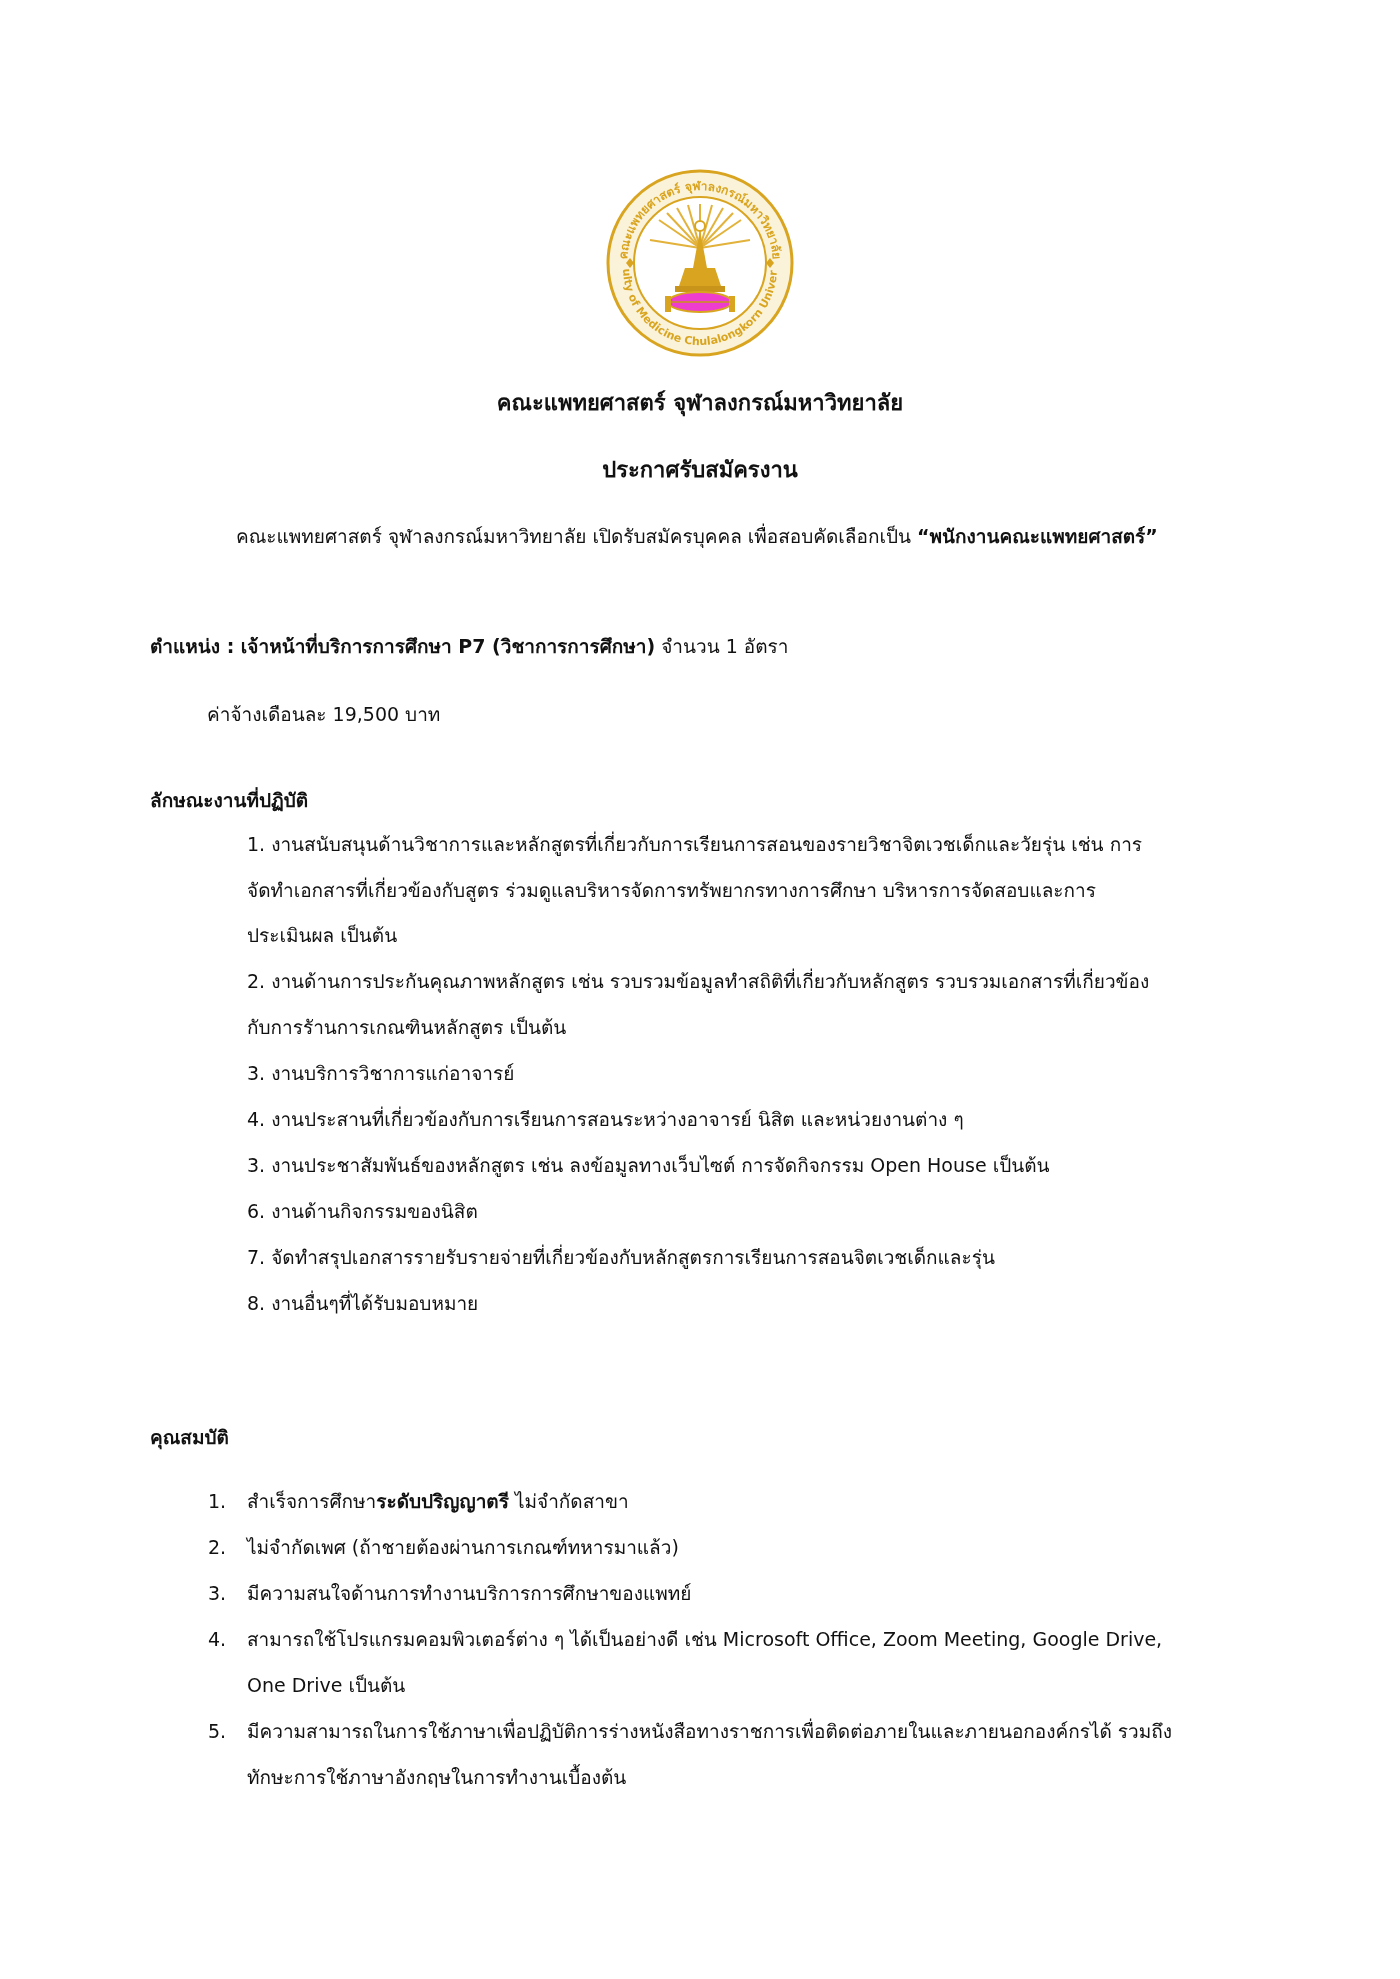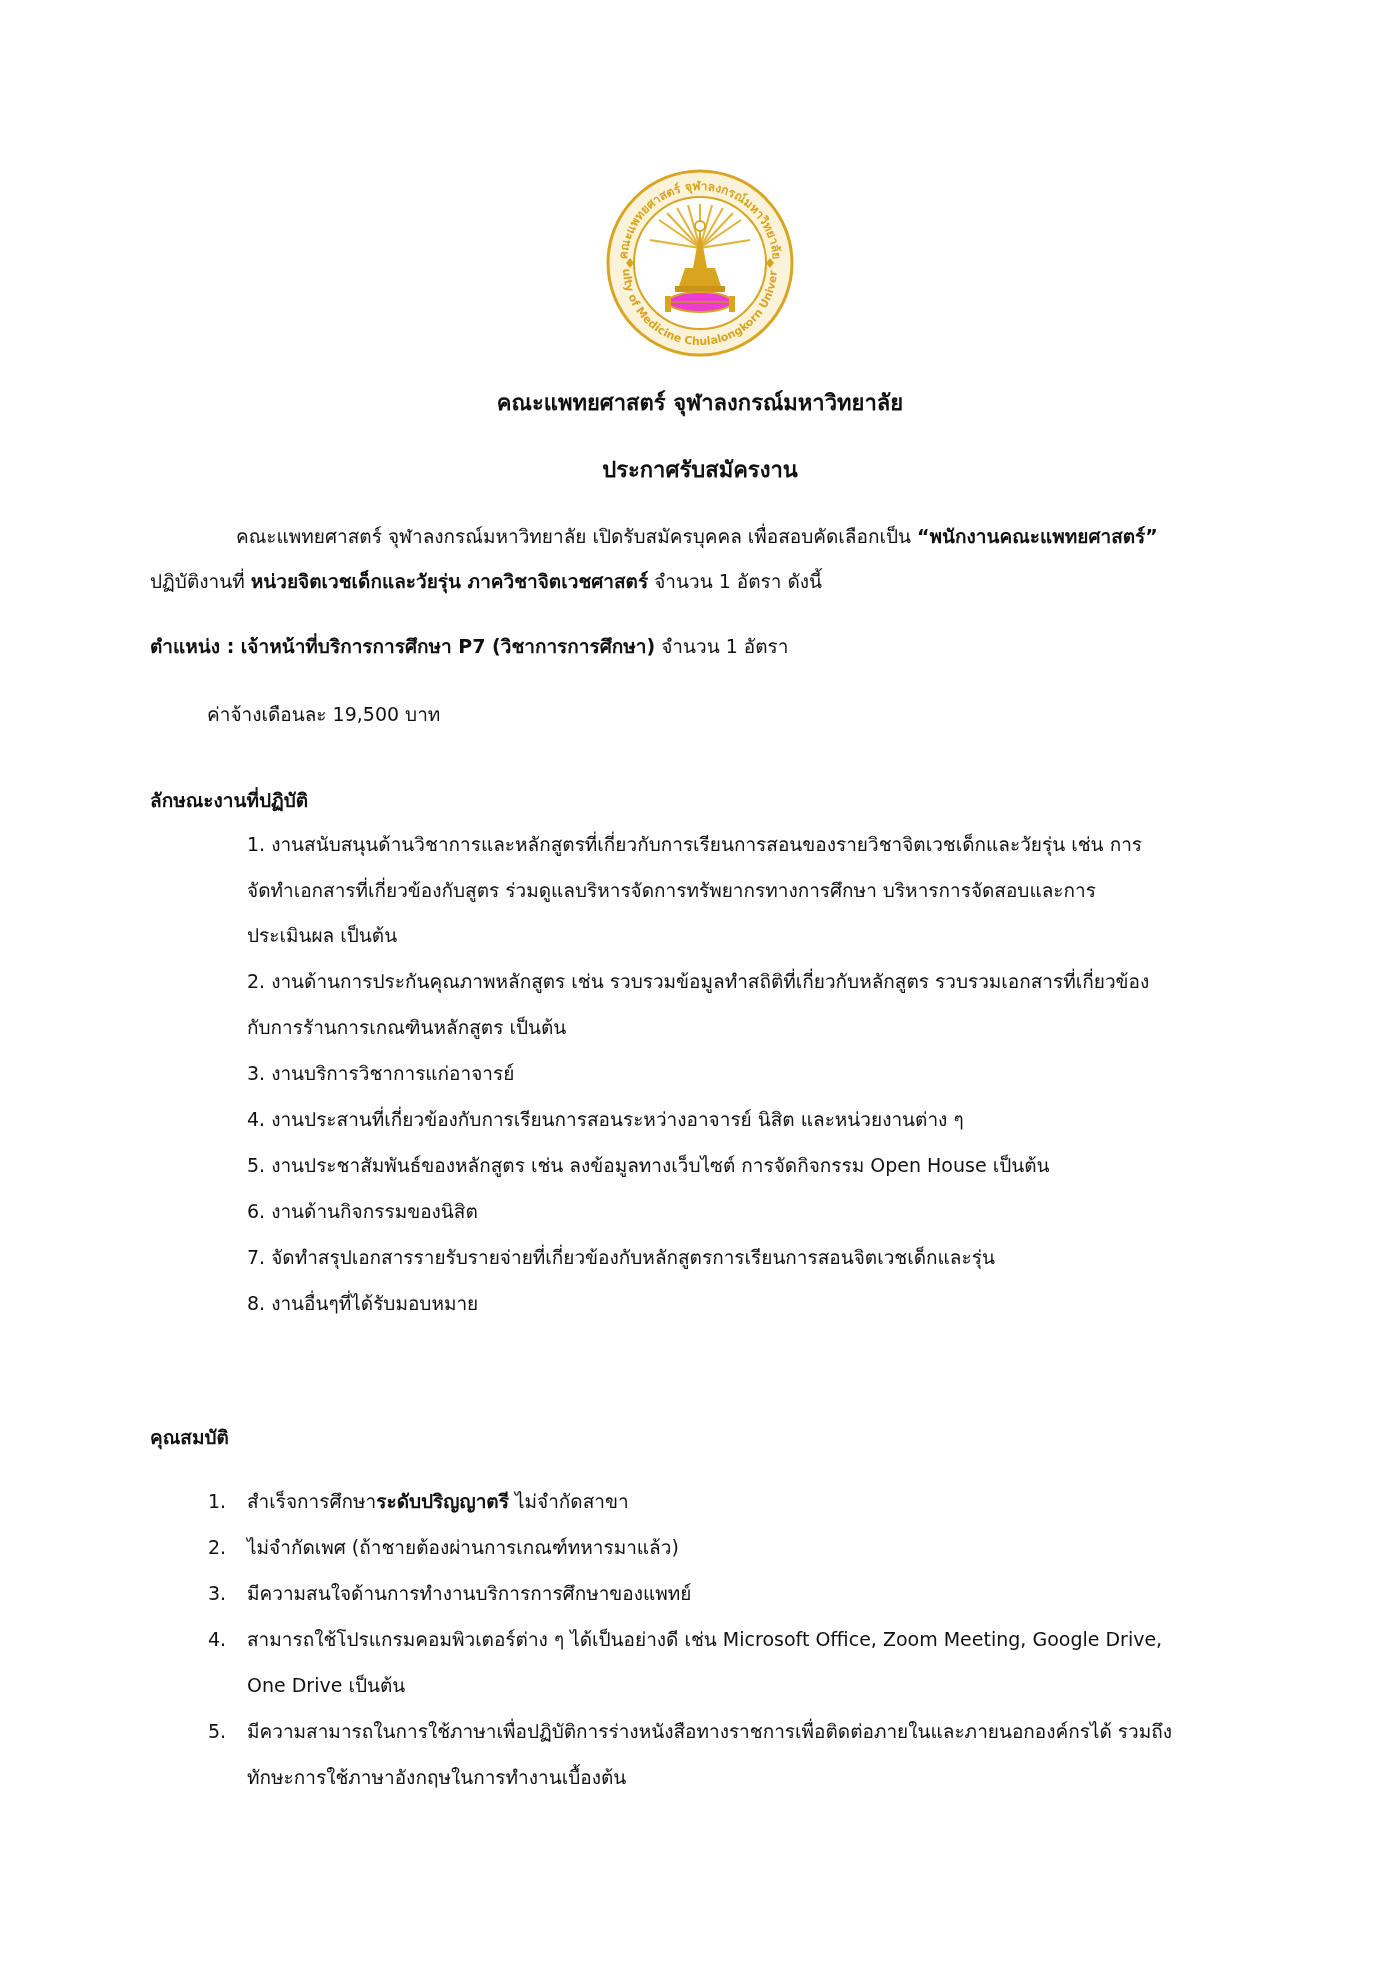--- a/index.html
+++ b/index.html
@@ -63,38 +63,35 @@
       <polygon points="165,90 169,95 165,100 161,95" fill="#d9a521"></polygon>
     </svg>
   </div>
 
   <div class="t center title" style="top:392px;">คณะแพทยศาสตร์ จุฬาลงกรณ์มหาวิทยาลัย</div>
   <div class="t" style="left:236px; top:527px;">
     <span>คณะแพทยศาสตร์ จุฬาลงกรณ์มหาวิทยาลัย เปิดรับสมัครบุคคล เพื่อสอบคัดเลือกเป็น </span><span class="bold">“พนักงานคณะแพทยศาสตร์”</span>
   </div>
 
   <div class="t center title" style="top:459px;">ประกาศรับสมัครงาน</div>
-  <div class="t" style="left:150px; top:572px;">
-    <span>ปฏิบัติงานที่ </span><span class="bold">หน่วยจิตเวชเด็กและวัยรุ่น ภาควิชาจิตเวชศาสตร์</span><span> จำนวน 1 อัตรา ดังนี้</span>
-  </div>
 
   <div class="t" style="left:150px; top:637px;">
     <span class="bold">ตำแหน่ง : เจ้าหน้าที่บริการการศึกษา P7 (วิชาการการศึกษา)</span><span> จำนวน 1 อัตรา</span>
   </div>
   <div class="t" style="left:207px; top:705px;">ค่าจ้างเดือนละ 19,500 บาท</div>
 
   <div class="t bold" style="left:150px; top:772px;margin-top:19px;">ลักษณะงานที่ปฏิบัติ</div>
   <div class="t" style="left:247px; top:835px;">1. งานสนับสนุนด้านวิชาการและหลักสูตรที่เกี่ยวกับการเรียนการสอนของรายวิชาจิตเวชเด็กและวัยรุ่น เช่น การ</div>
   <div class="t" style="left:247px; top:881px;">จัดทำเอกสารที่เกี่ยวข้องกับสูตร ร่วมดูแลบริหารจัดการทรัพยากรทางการศึกษา บริหารการจัดสอบและการ</div>
   <div class="t" style="left:247px; top:926px;">ประเมินผล เป็นต้น</div>
   <div class="t" style="left:247px; top:972px;">2. งานด้านการประกันคุณภาพหลักสูตร เช่น รวบรวมข้อมูลทำสถิติที่เกี่ยวกับหลักสูตร รวบรวมเอกสารที่เกี่ยวข้อง</div>
   <div class="t" style="left:247px; top:1018px;">กับการรัานการเกณฑินหลักสูตร เป็นต้น</div>
   <div class="t" style="left:247px; top:1064px;">3. งานบริการวิชาการแก่อาจารย์</div>
   <div class="t" style="left:247px; top:1110px;">4. งานประสานที่เกี่ยวข้องกับการเรียนการสอนระหว่างอาจารย์ นิสิต และหน่วยงานต่าง ๆ</div>
-  <div class="t" style="left:247px; top:1156px;">5. งานประชาสัมพันธ์ของหลักสูตร เช่น ลงข้อมูลทางเว็บไซต์ การจัดกิจกรรม Open House เป็นต้น</div>
+  <div class="t" style="left:247px; top:1156px;">3. งานประชาสัมพันธ์ของหลักสูตร เช่น ลงข้อมูลทางเว็บไซต์ การจัดกิจกรรม Open House เป็นต้น</div>
   <div class="t" style="left:247px; top:1202px;">6. งานด้านกิจกรรมของนิสิต</div>
   <div class="t" style="left:247px; top:1248px;">7. จัดทำสรุปเอกสารรายรับรายจ่ายที่เกี่ยวข้องกับหลักสูตรการเรียนการสอนจิตเวชเด็กและรุ่น</div>
   <div class="t" style="left:247px; top:1294px;">8. งานอื่นๆที่ได้รับมอบหมาย</div>
 
   <div class="t bold" style="left:150px; top:1428px;">คุณสมบัติ</div>
 
   <div class="t" style="left:208px; top:1492px;">1.</div>
   <div class="t" style="left:247px; top:1492px;">
     <span>สำเร็จการศึกษา</span><span class="bold">ระดับปริญญาตรี</span><span> ไม่จำกัดสาขา</span>
   </div>

